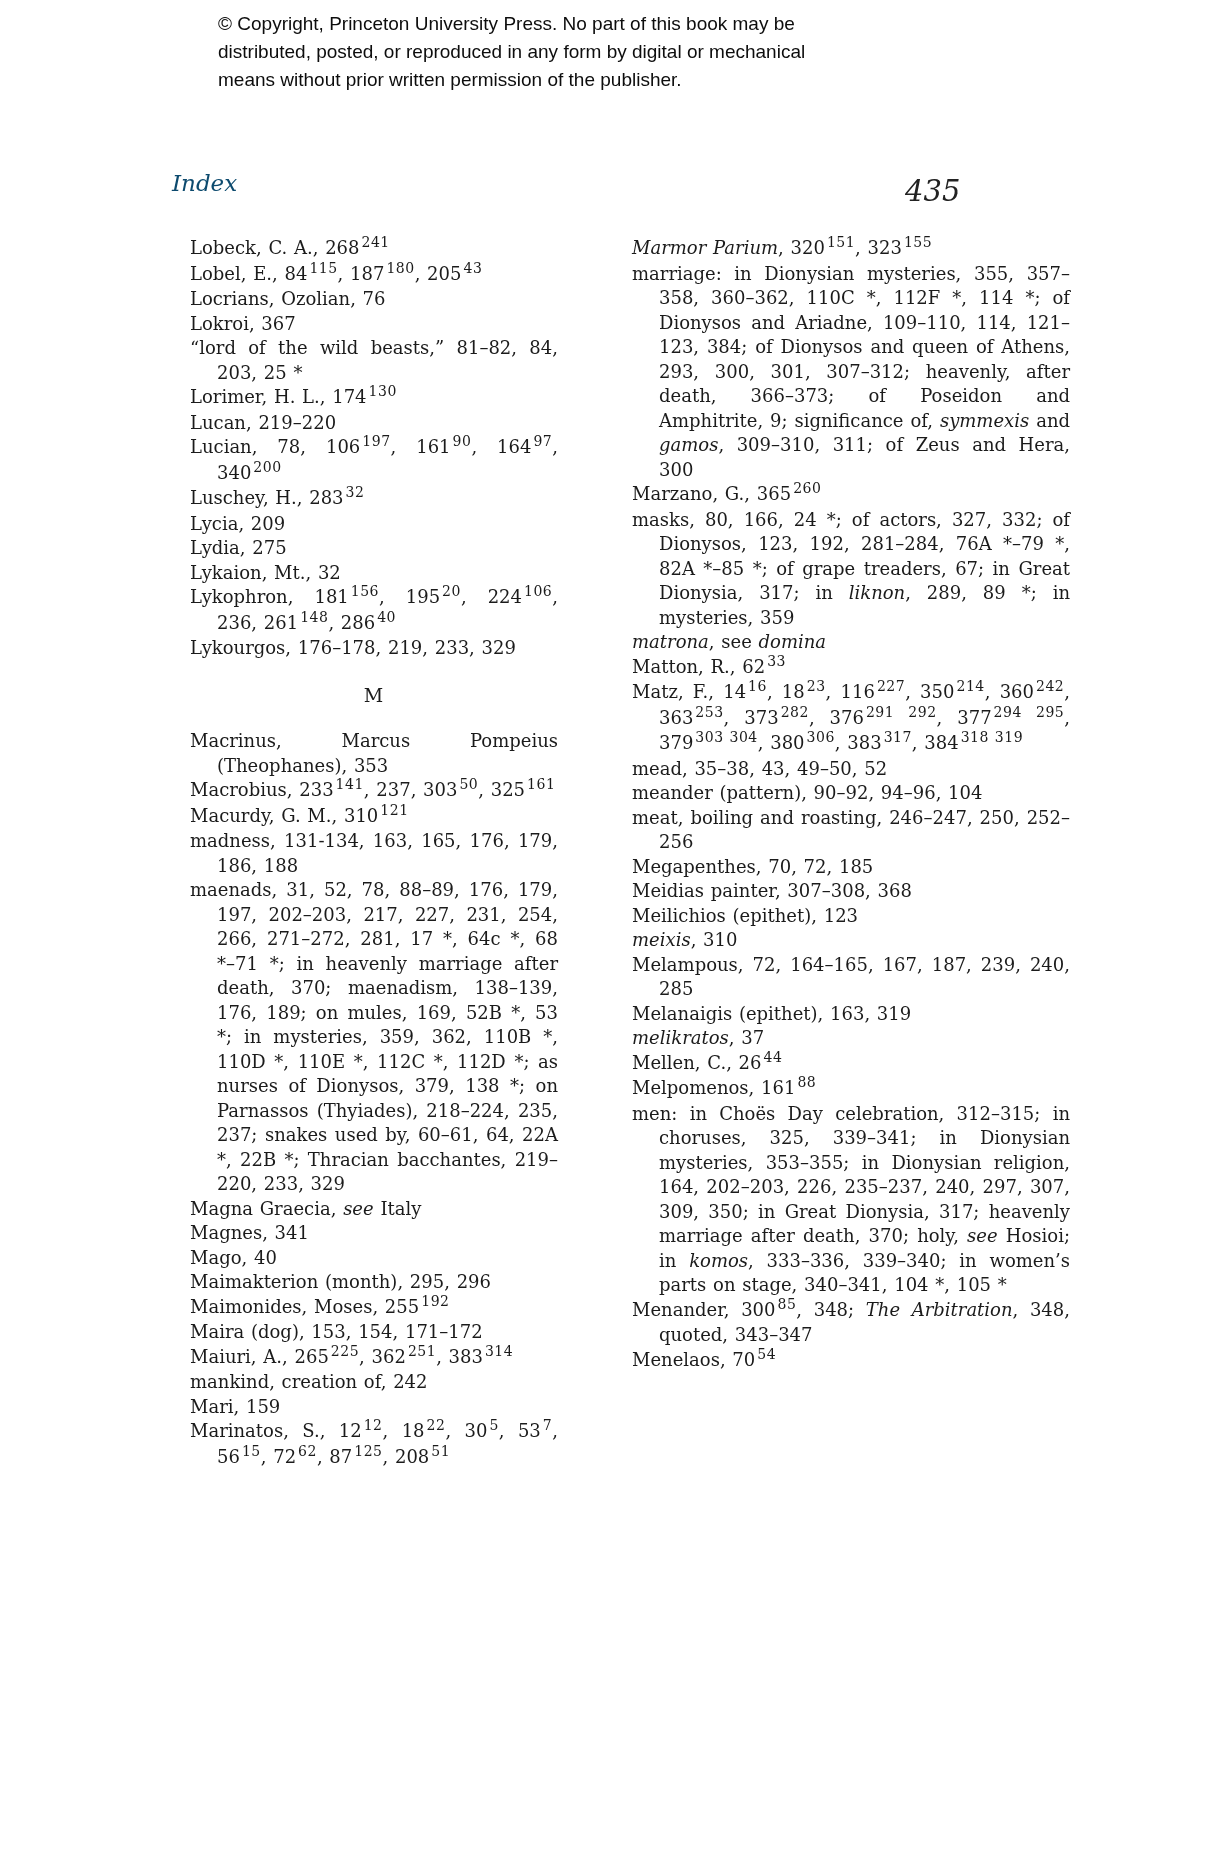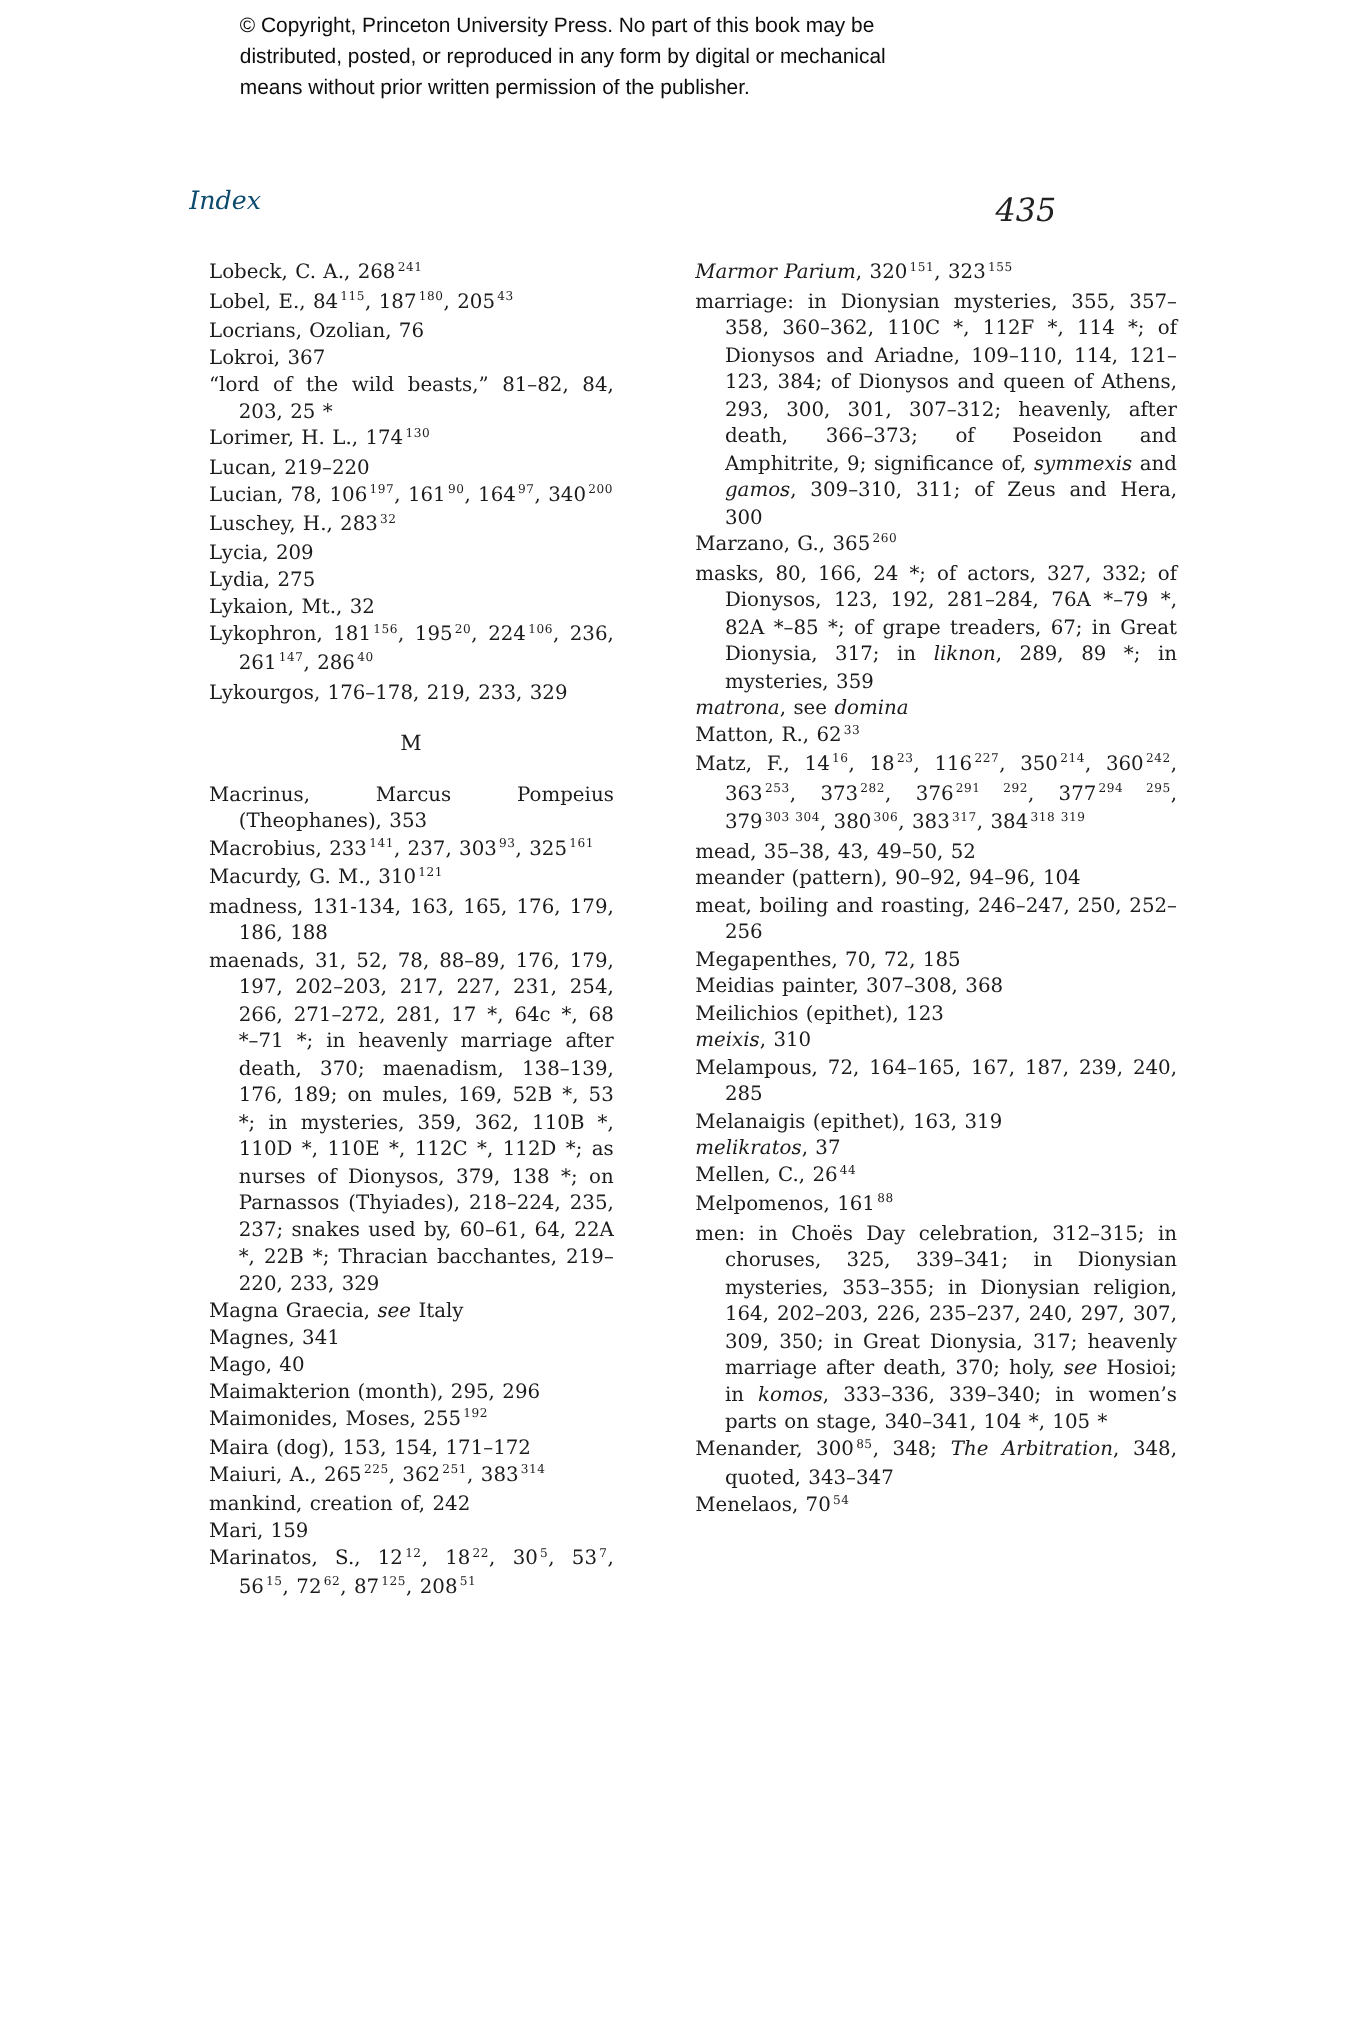--- a/index.html
+++ b/index.html
@@ -32,21 +32,21 @@
     word-spacing:1px;
   }
   .col-left  { left:190px; width:368px; }
   .col-right { left:632px; width:438px; }
   .entry { margin:0; text-indent:-27px; padding-left:27px; }
   .section {
     margin:22px 0 22px 0; padding-left:0; text-indent:0;
     text-align:center; font-size:19px; letter-spacing:1px;
   }
   .sup {
-    font-size:11px; position:relative; top:-7px;
+    font-size:14px; position:relative; top:-7px;
     margin-left:2px; letter-spacing:0.5px; white-space:nowrap;
   }
   .it { font-style:italic; }
   .footer {
     position:absolute; left:0; right:0; top:1792px;
     text-align:center;
     font-family:"Liberation Sans", sans-serif;
     font-size:20px; color:#7f1d1d;
   }
 </style>
@@ -70,25 +70,25 @@
       <p class="entry"><span>Locrians, Ozolian, 76</span></p>
       <p class="entry"><span>Lokroi, 367</span></p>
       <p class="entry"><span>“lord of the wild beasts,” 81–82, 84, 203, 25 *</span></p>
       <p class="entry"><span>Lorimer, H. L., 174</span><span class="sup">130</span></p>
       <p class="entry"><span>Lucan, 219–220</span></p>
       <p class="entry"><span>Lucian, 78, 106</span><span class="sup">197</span><span>, 161</span><span class="sup">90</span><span>, 164</span><span class="sup">97</span><span>, 340</span><span class="sup">200</span></p>
       <p class="entry"><span>Luschey, H., 283</span><span class="sup">32</span></p>
       <p class="entry"><span>Lycia, 209</span></p>
       <p class="entry"><span>Lydia, 275</span></p>
       <p class="entry"><span>Lykaion, Mt., 32</span></p>
-      <p class="entry"><span>Lykophron, 181</span><span class="sup">156</span><span>, 195</span><span class="sup">20</span><span>, 224</span><span class="sup">106</span><span>, 236, 261</span><span class="sup">147</span><span>, 286</span><span class="sup">40</span></p>
+      <p class="entry"><span>Lykophron, 181</span><span class="sup">156</span><span>, 195</span><span class="sup">20</span><span>, 224</span><span class="sup">106</span><span>, 236, 261</span><span class="sup">148</span><span>, 286</span><span class="sup">40</span></p>
       <p class="entry"><span>Lykourgos, 176–178, 219, 233, 329</span></p>
       <p class="section">M</p>
       <p class="entry"><span>Macrinus, Marcus Pompeius (Theophanes), 353</span></p>
-      <p class="entry"><span>Macrobius, 233</span><span class="sup">141</span><span>, 237, 303</span><span class="sup">93</span><span>, 325</span><span class="sup">161</span></p>
+      <p class="entry"><span>Macrobius, 233</span><span class="sup">141</span><span>, 237, 303</span><span class="sup">50</span><span>, 325</span><span class="sup">161</span></p>
       <p class="entry"><span>Macurdy, G. M., 310</span><span class="sup">121</span></p>
       <p class="entry"><span>madness, 131-134, 163, 165, 176, 179, 186, 188</span></p>
       <p class="entry"><span>maenads, 31, 52, 78, 88–89, 176, 179, 197, 202–203, 217, 227, 231, 254, 266, 271–272, 281, 17 *, 64c *, 68 *–71 *; in heavenly marriage after death, 370; maenadism, 138–139, 176, 189; on mules, 169, 52B *, 53 *; in mysteries, 359, 362, 110B *, 110D *, 110E *, 112C *, 112D *; as nurses of Dionysos, 379, 138 *; on Parnassos (Thyiades), 218–224, 235, 237; snakes used by, 60–61, 64, 22A *, 22B *; Thracian bacchantes, 219–220, 233, 329</span></p>
       <p class="entry"><span>Magna Graecia, </span><span class="it">see</span><span> Italy</span></p>
       <p class="entry"><span>Magnes, 341</span></p>
       <p class="entry"><span>Mago, 40</span></p>
       <p class="entry"><span>Maimakterion (month), 295, 296</span></p>
       <p class="entry"><span>Maimonides, Moses, 255</span><span class="sup">192</span></p>
       <p class="entry"><span>Maira (dog), 153, 154, 171–172</span></p>
       <p class="entry"><span>Maiuri, A., 265</span><span class="sup">225</span><span>, 362</span><span class="sup">251</span><span>, 383</span><span class="sup">314</span></p>

